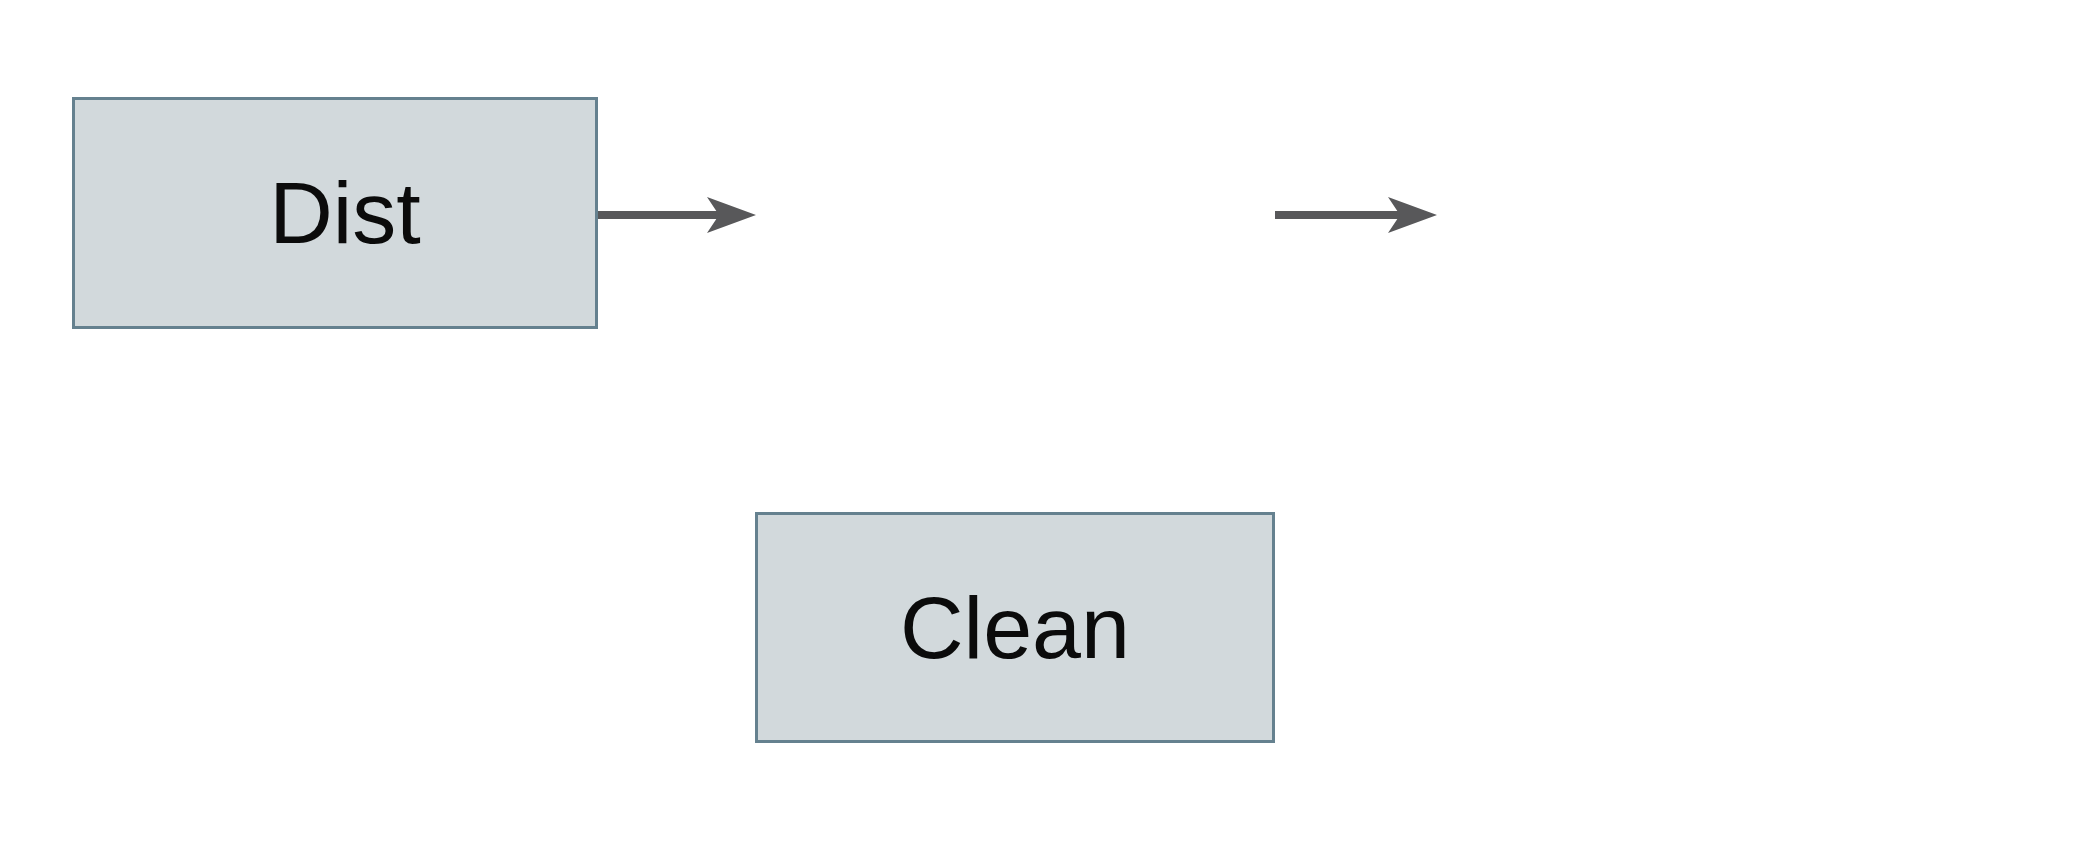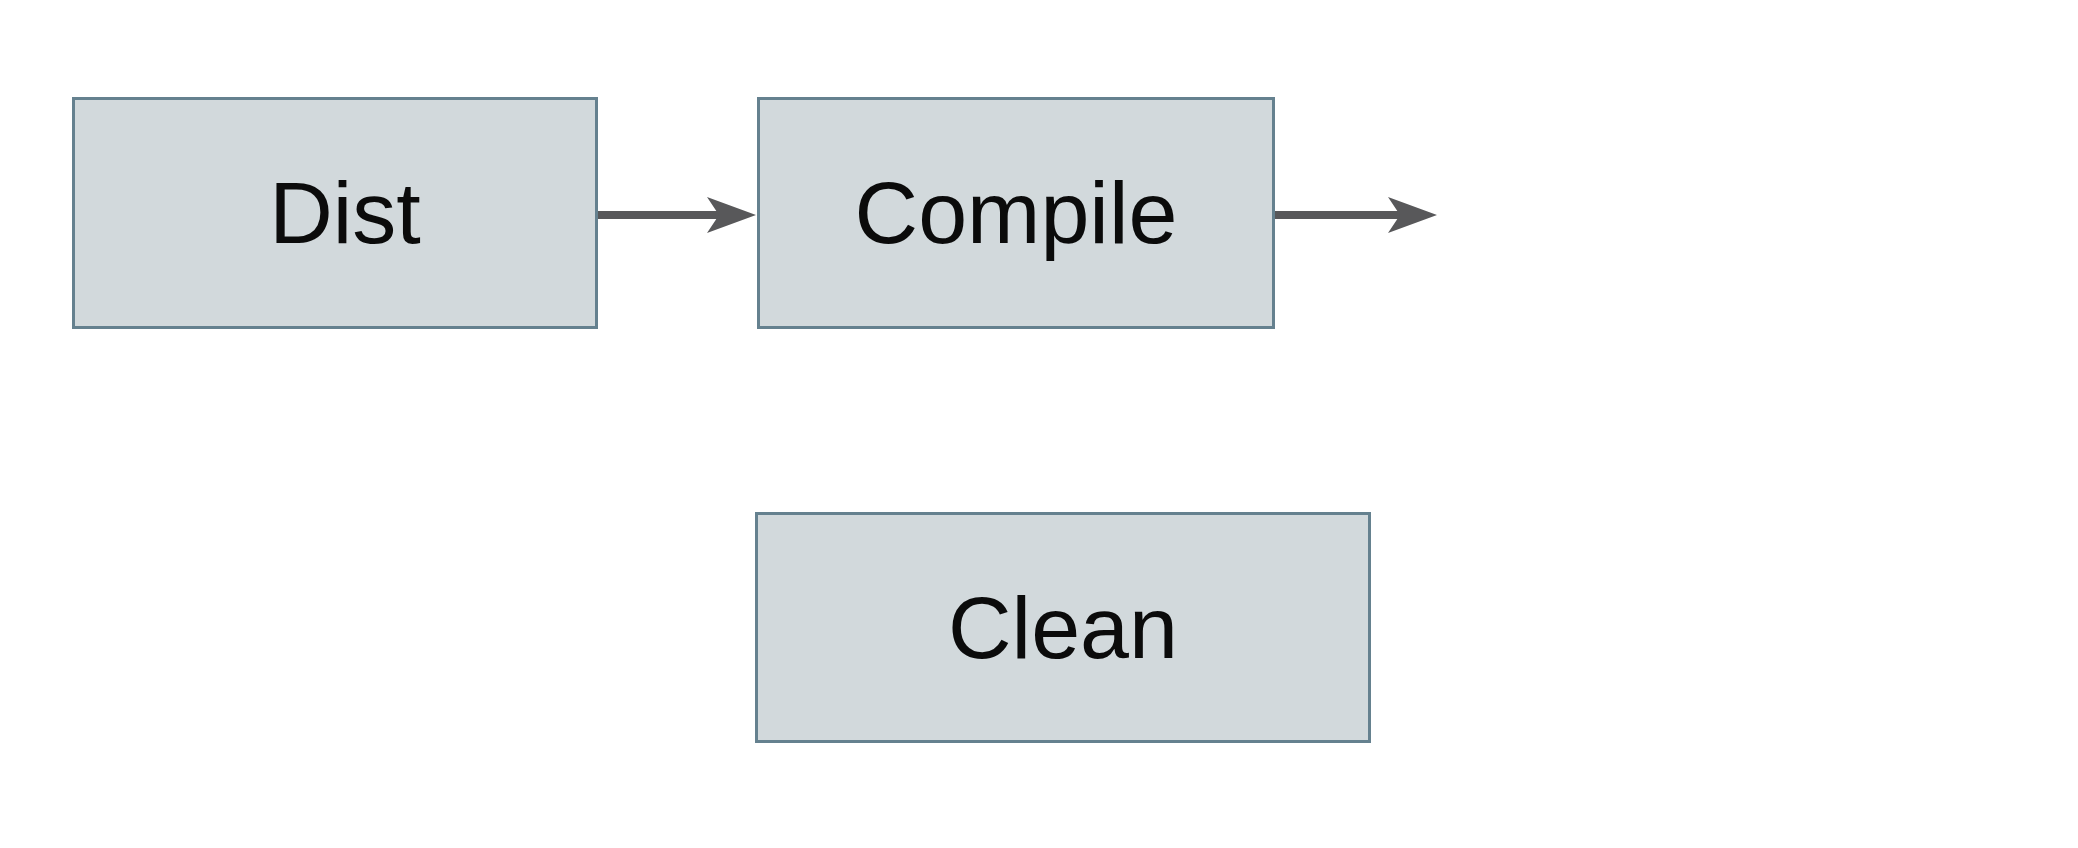--- a/index.html
+++ b/index.html
@@ -28,21 +28,21 @@
     font-size: 88px;
     font-weight: 400;
     color: var(--text, #0b0b0b);
     line-height: 1;
     white-space: nowrap;
     user-select: none;
   }
   #node-dist    { left: 72px;   top: 97px;  width: 526px; height: 232px; padding-left: 20px; }
   #node-compile { left: 757px;  top: 97px;  width: 518px; height: 232px; }
   #node-init    { left: 1438px; top: 97px;  width: 519px; height: 232px; }
-  #node-clean   { left: 755px;  top: 512px; width: 616px; height: 231px; }
+  #node-clean   { left: 755px;  top: 512px; width: 520px; height: 231px; }
   .edge-layer {
     position: absolute;
     left: 0; top: 0;
     width: 2078px;
     height: 848px;
     pointer-events: none;
   }
 </style>
 </head>
 <body>
@@ -57,22 +57,19 @@
     <g>
       <rect x="1275" y="211" width="127" height="8" class="edge-shaft" fill="#58585a"></rect>
       <polygon points="1437,215 1388,197 1400,215 1388,233" class="edge-head" fill="#58585a"></polygon>
     </g>
   </svg>
 
   <div class="node" id="node-dist">
     <span class="node-label">Dist</span>
   </div>
 
-  <div class="node" id="node-compile">
-    <span class="node-label">Compile</span>
-  </div>
 
 
   <div class="node" id="node-clean">
     <span class="node-label">Clean</span>
   </div>
 
 </div>
 
 </body></html>

